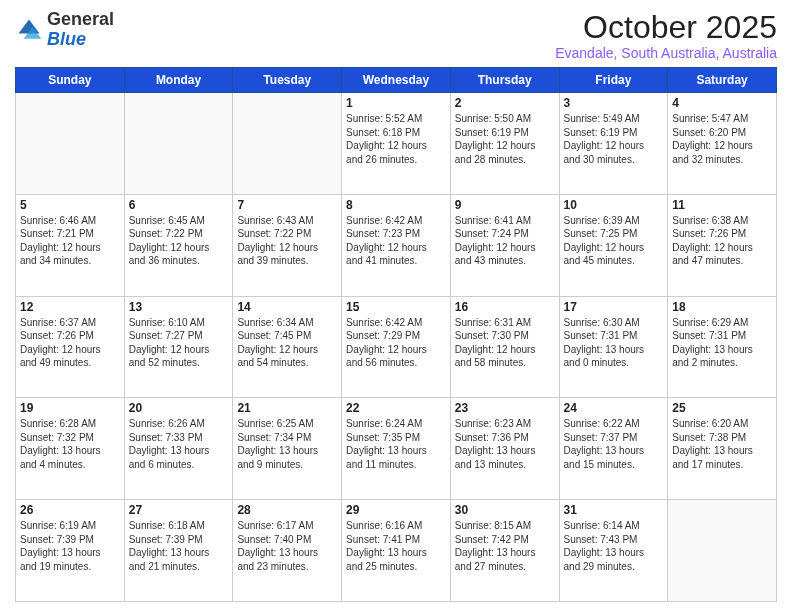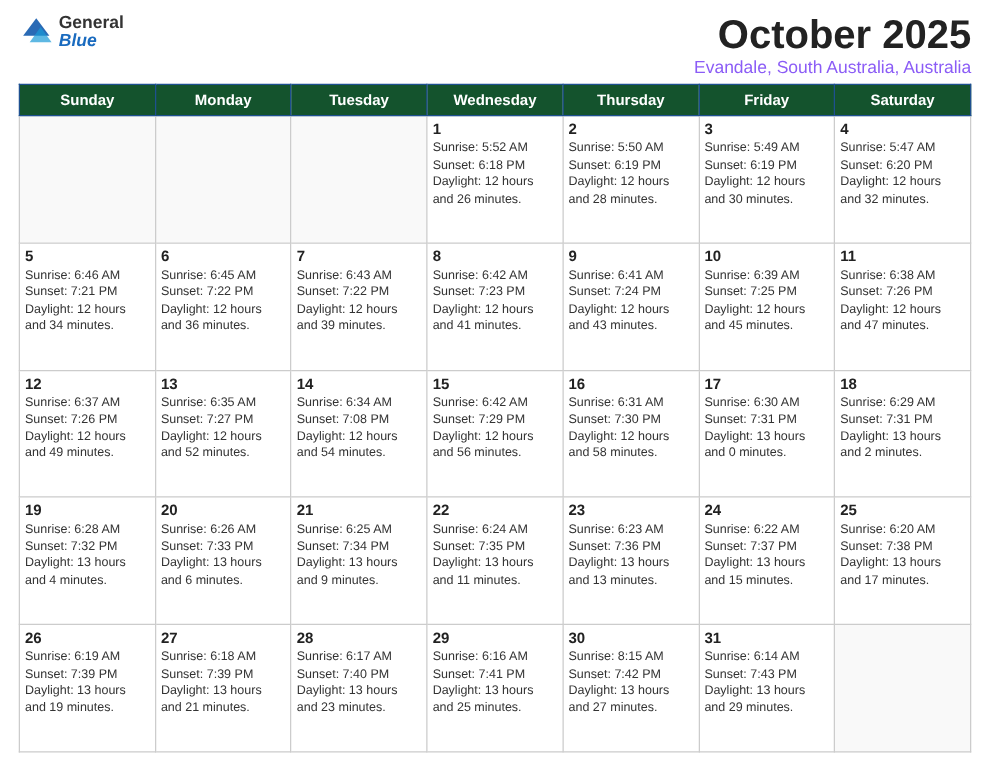--- a/index.html
+++ b/index.html
@@ -22,52 +22,52 @@
       align-items: flex-start;
       justify-content: space-between;
       margin-bottom: 6px;
     }
     .logo {
       display: flex;
       align-items: center;
       gap: 4px;
     }
     .logo-text {
-      font-size: 14px;
+      font-size: 18px;
       font-weight: bold;
       line-height: 1.1;
     }
     .logo-general { color: #333; }
     .logo-blue { color: #1a6bbf; font-style: italic; }
     .logo-icon {
       width: 28px;
       height: 28px;
     }
     .title-block {
       text-align: right;
     }
     .month-title {
       font-size: 32px;
-      font-weight: bold;
+      font-weight: normal;
       color: #222;
       line-height: 1.1;
     }
     .subtitle {
       font-size: 14px;
       color: #8b5cf6;
     }
     .calendar {
       flex: 1;
       border: 1px solid #ccc;
       border-collapse: collapse;
       width: 100%;
       table-layout: fixed;
     }
     .calendar th {
-      background-color: #14532d;
+      background-color: #1d4ed8;
       color: #fff;
       font-size: 12px;
       font-weight: bold;
       text-align: center;
       padding: 5px 2px;
       border: 1px solid #1e5090;
     }
     .calendar td {
       border: 1px solid #ccc;
       vertical-align: top;
@@ -214,29 +214,29 @@
         <tr>
           <td>
             <span class="day-number">12</span>
             <div class="day-info">Sunrise: 6:37 AM
 Sunset: 7:26 PM
 Daylight: 12 hours
 and 49 minutes.</div>
           </td>
           <td>
             <span class="day-number">13</span>
-            <div class="day-info">Sunrise: 6:35 AM
+            <div class="day-info">Sunrise: 6:10 AM
 Sunset: 7:27 PM
 Daylight: 12 hours
 and 52 minutes.</div>
           </td>
           <td>
             <span class="day-number">14</span>
             <div class="day-info">Sunrise: 6:34 AM
-Sunset: 7:08 PM
+Sunset: 7:45 PM
 Daylight: 12 hours
 and 54 minutes.</div>
           </td>
           <td>
             <span class="day-number">15</span>
             <div class="day-info">Sunrise: 6:42 AM
 Sunset: 7:29 PM
 Daylight: 12 hours
 and 56 minutes.</div>
           </td>

